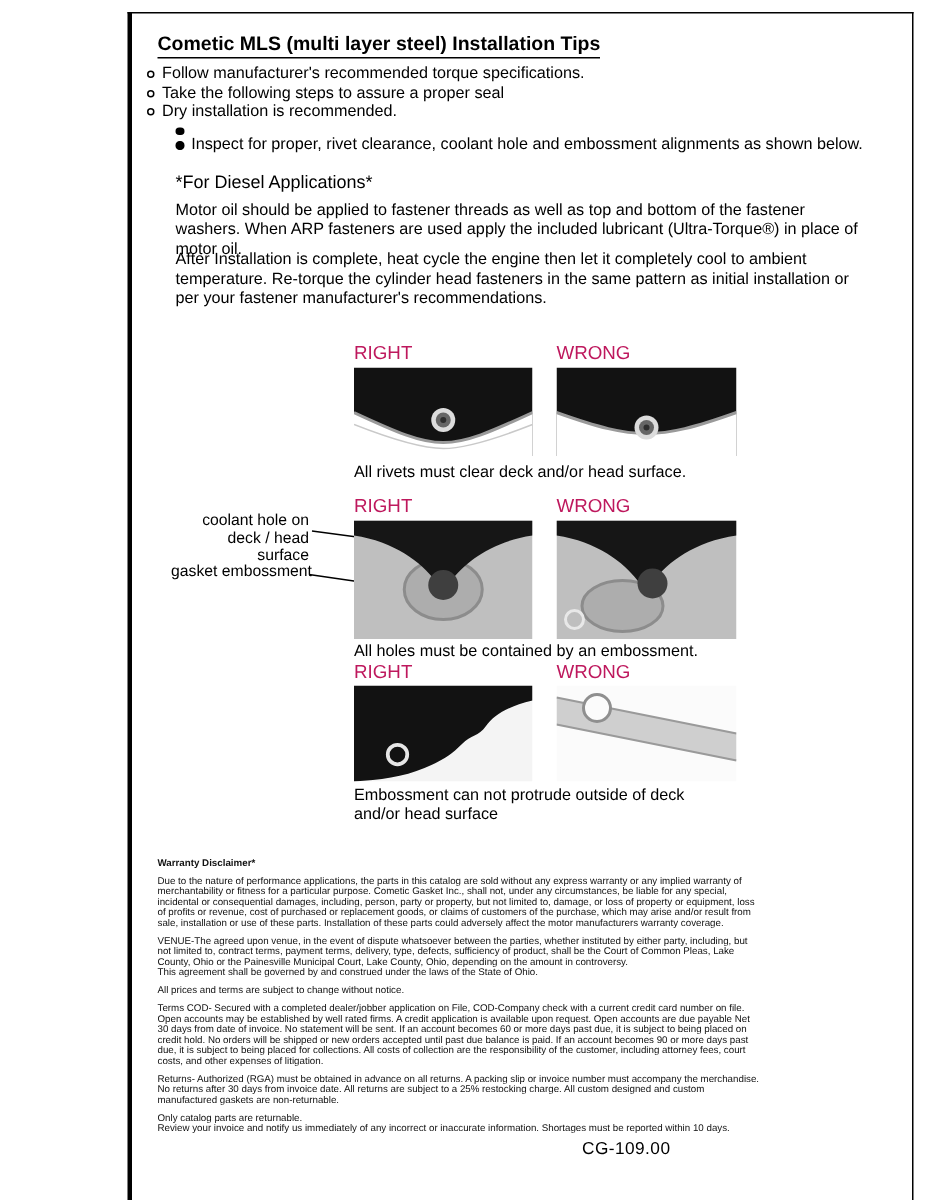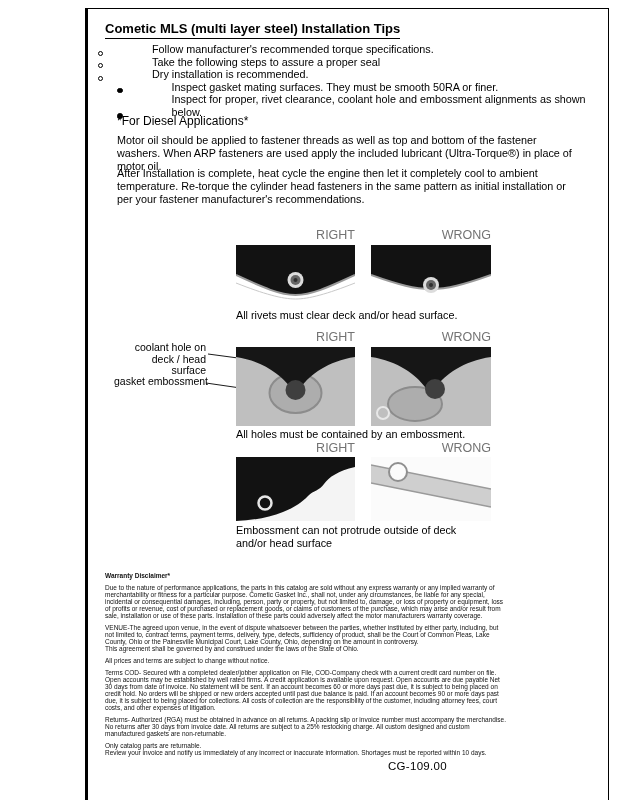--- a/index.html
+++ b/index.html
@@ -3,30 +3,30 @@
 <meta charset="utf-8">
 <style>
   html,body{margin:0;padding:0;}
   body{width:618px;height:800px;background:#fff;color:#000;font-family:"Liberation Sans","DejaVu Sans",sans-serif;}
   .page{position:relative;width:618px;height:800px;background:#fff;overflow:hidden;}
   .frame{position:absolute;left:85px;top:8px;width:524px;height:792px;box-sizing:border-box;
          border-left:3px solid #000;border-top:1px solid #000;border-right:1px solid #000;}
   .title{position:absolute;left:105px;top:21px;margin:0;font-size:13px;font-weight:bold;
          border-bottom:1.5px solid #000;padding-bottom:2px;white-space:nowrap;}
   .tips{position:absolute;left:98px;top:43px;font-size:10.8px;line-height:12.6px;width:500px;}
-  .brow{display:flex;align-items:flex-end;gap:44px;}
+  .brow{display:flex;align-items:flex-start;}
   .brow.sub{padding-left:19px;}
   .marker{flex:0 0 auto;width:3px;height:3px;border:1px solid #000;border-radius:50%;margin:4px 5px 0 0;}
   .marker.filled{background:#000;width:3.5px;height:3.5px;border:1px solid #000;}
   .diesel-heading{position:absolute;left:117px;top:114px;font-size:12px;font-weight:normal;}
   .para{position:absolute;left:117px;width:462px;font-size:10.8px;line-height:13px;}
   #para1{top:134px;}
   #para2{top:167px;}
   #retorque-note{top:209px;width:472px;}
-  .dlabel{position:absolute;width:119px;text-align:right;font-size:12.5px;color:#737373;}
+  .dlabel{position:absolute;width:119px;text-align:left;font-size:12.5px;color:#be185d;}
   .dimg{position:absolute;width:119px;}
   .dimg svg{display:block;width:100%;height:100%;}
   .caption{position:absolute;left:236px;font-size:10.8px;line-height:12.5px;}
   .ann{position:absolute;text-align:right;font-size:10.5px;line-height:11.5px;}
   .leader{position:absolute;left:205px;top:348px;width:85px;height:50px;}
   .fine-block{position:absolute;left:105px;top:572px;width:402px;font-size:6.5px;line-height:7px;color:#111;}
   .fine{margin:0 0 5px 0;}
   .footer{position:absolute;left:388px;top:760px;font-size:11.5px;letter-spacing:.3px;}
 </style>
 </head>
@@ -46,21 +46,20 @@
     <div class="brow">
       <span class="marker"></span>
       <span>Take the following steps to assure a proper seal</span>
     </div>
     <div class="brow">
       <span class="marker"></span>
       <span>Dry installation is recommended.</span>
     </div>
     <div class="brow sub">
       <span class="marker filled"></span>
-      <span>Inspect gasket mating surfaces.  They must be smooth 50RA or finer.</span>
     </div>
     <div class="brow sub">
       <span class="marker filled"></span>
       <span>Inspect for proper, rivet clearance, coolant hole and embossment alignments as shown below.</span>
     </div>
   </div>
 
   <div class="diesel-heading">*For Diesel Applications*</div>
   <div class="para" id="para1">Motor oil should be applied to fastener threads as well as top and bottom of the fastener washers. When ARP fasteners are used apply the included lubricant (Ultra-Torque®) in place of motor oil.</div>
   <div class="para" id="para2">After Installation is complete, heat cycle the engine then let it completely cool to ambient temperature. Re-torque the cylinder head fasteners in the same pattern as initial installation or per your fastener manufacturer's recommendations.</div>

